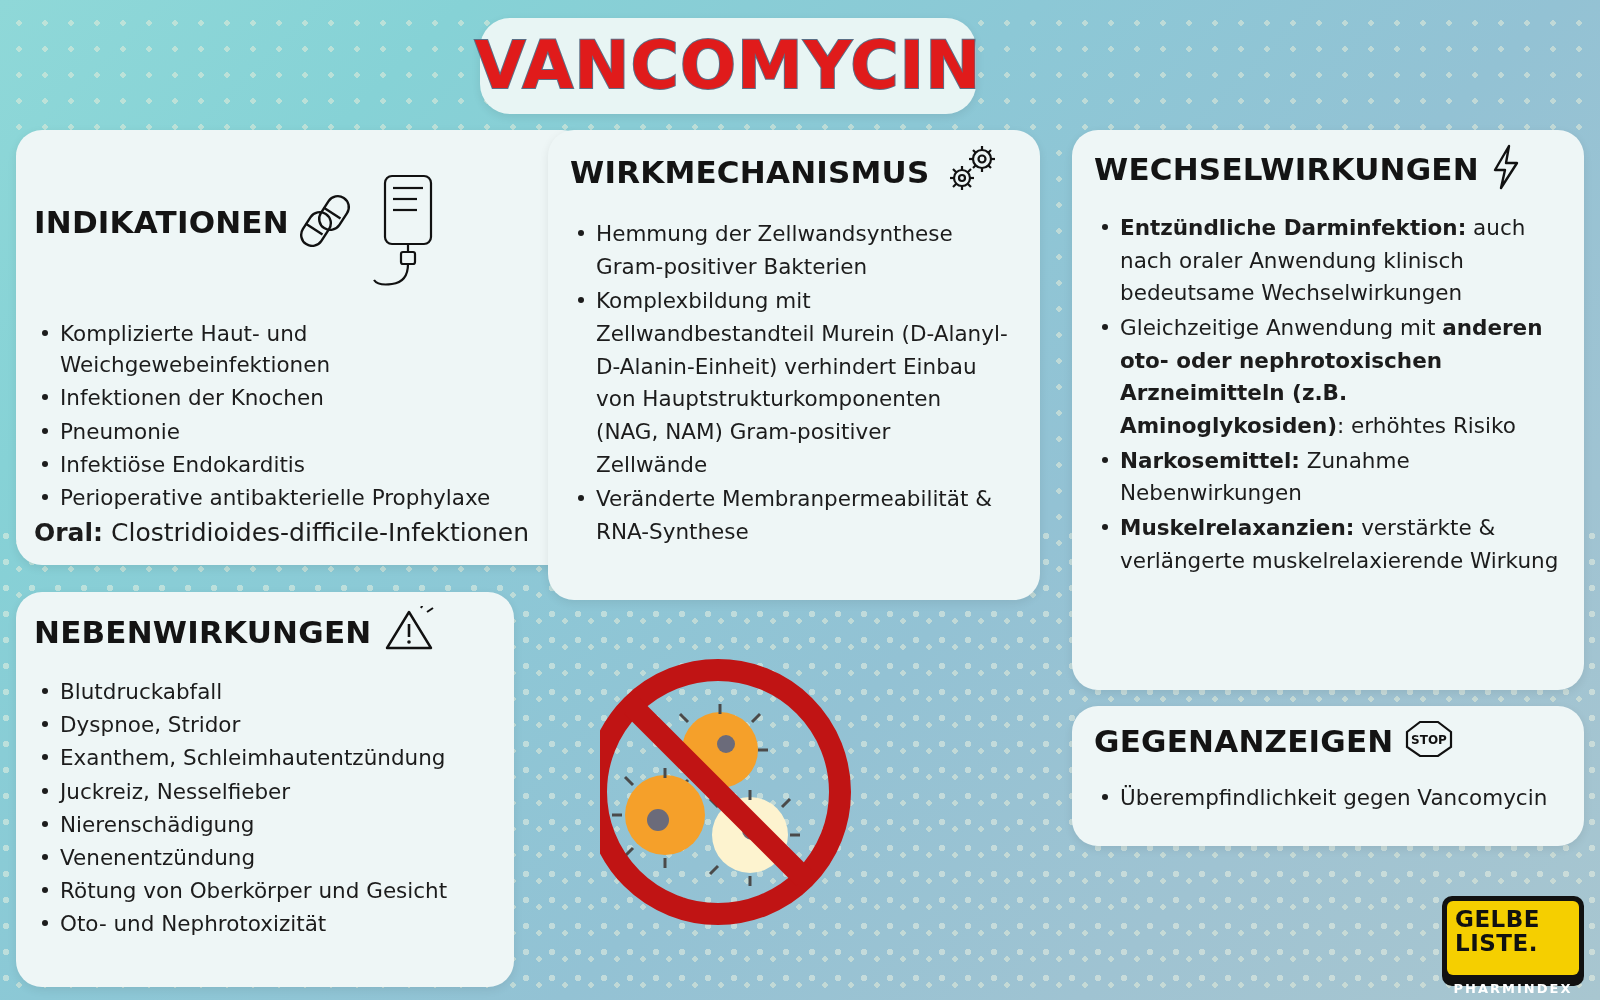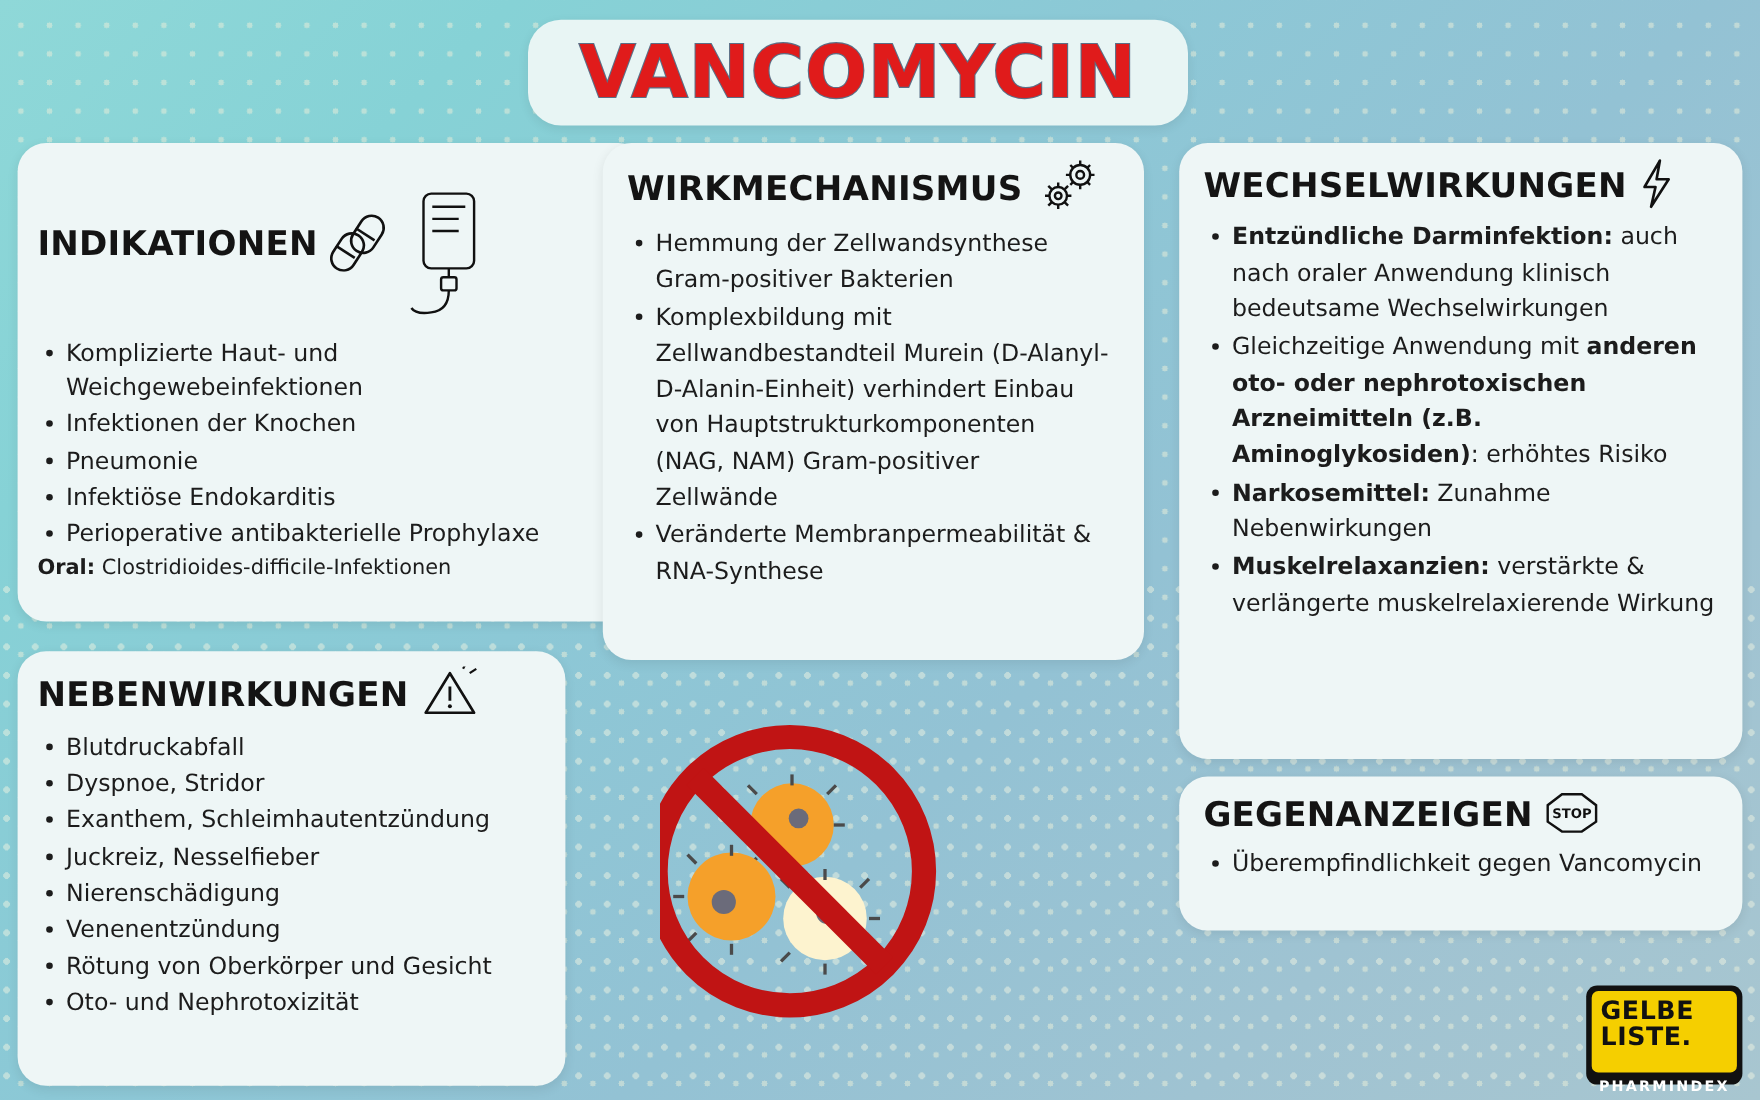--- a/index.html
+++ b/index.html
@@ -41,21 +41,21 @@
   .card {
     position: absolute;
     background: #eef6f6;
     border-radius: 26px;
     box-shadow: 0 3px 10px rgba(0,0,0,.08);
     box-sizing: border-box;
   }
   
   #title-card {
     left: 480px; top: 18px;
-    width: 600px; height: 96px;
+    width: 496px; height: 96px;
     border-radius: 30px;
     background: #e8f5f4;
     display: flex;
     align-items: center;
     justify-content: center;
   }
   #title-text {
     font-family: "DejaVu Sans", sans-serif;
     font-weight: 900;
     font-size: 66px;
@@ -74,21 +74,21 @@
     display: inline-block;
     vertical-align: middle;
   }
   .head-row {
     display: flex;
     align-items: center;
     gap: 10px;
   }
   ul.bullets {
     list-style: none;
-    margin: 6px 0 0 0;
+    margin: 18px 0 0 0;
     padding: 0;
   }
   ul.bullets > li {
     position: relative;
     padding-left: 26px;
     font-size: 21.5px;
     line-height: 1.45;
     color: #1c1c1c;
     margin-bottom: 2px;
     font-family: "DejaVu Sans", sans-serif;
@@ -103,21 +103,21 @@
     background: #1c1c1c;
   }
   .lbl { font-weight: 700; }
   .sublabel {
     font-size: 21.5px;
     font-weight: 700;
     color: #111;
     margin-top: 4px;
   }
   .plain-line {
-    font-size: 19px;
+    font-size: 25px;
     color: #1c1c1c;
     line-height: 1.4;
     margin-top: 0;
   }
 
   
   #card-indikationen { left: 16px; top: 130px; width: 572px; height: 435px; padding: 14px 20px 10px 18px; }
   #card-wirkmechanismus { left: 548px; top: 130px; width: 492px; height: 470px; padding: 14px 32px 10px 22px; }
   #card-wechselwirkungen { left: 1072px; top: 130px; width: 512px; height: 560px; padding: 14px 18px 10px 22px; }
   #card-nebenwirkungen { left: 16px; top: 592px; width: 498px; height: 395px; padding: 14px 20px 10px 18px; }

